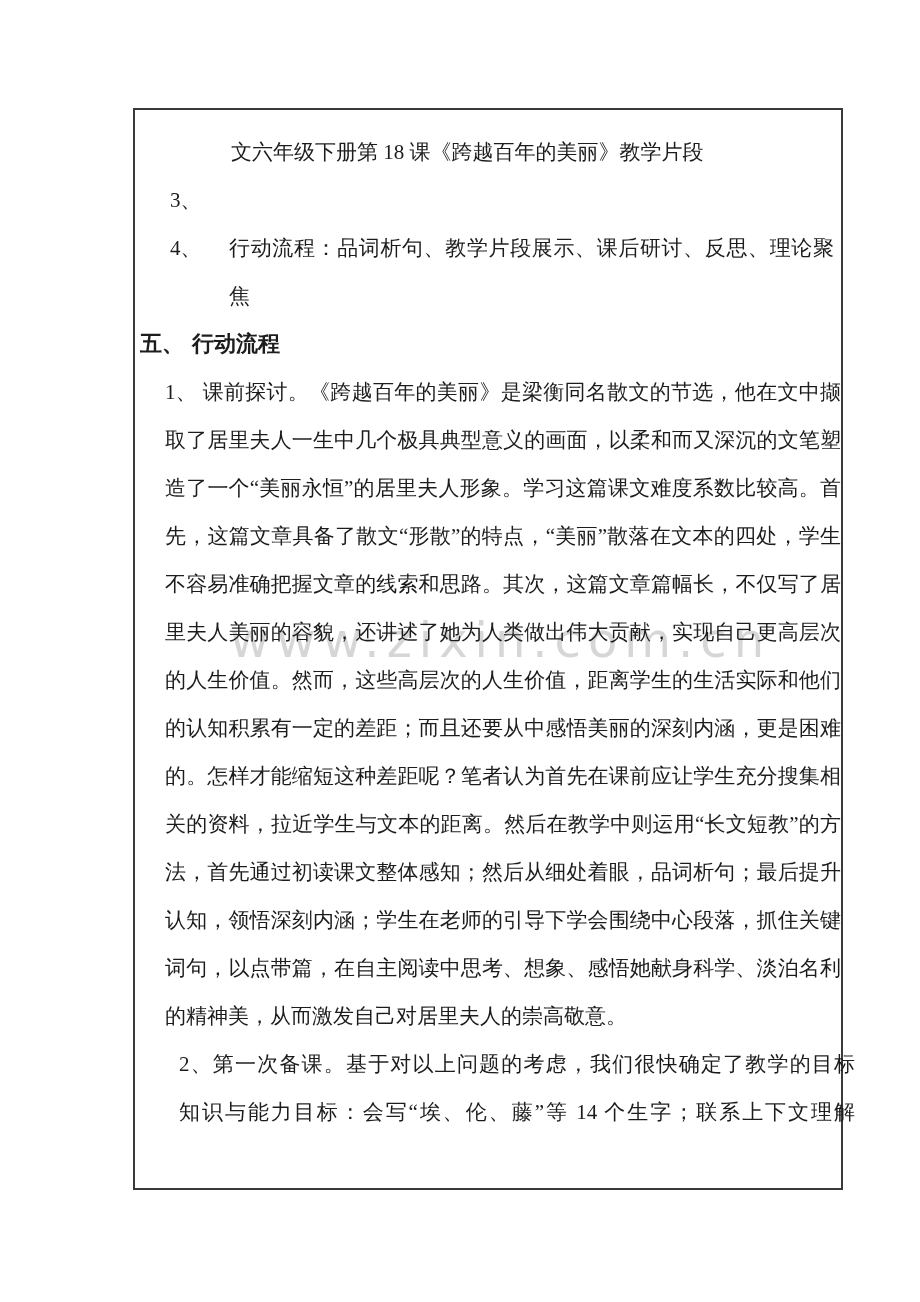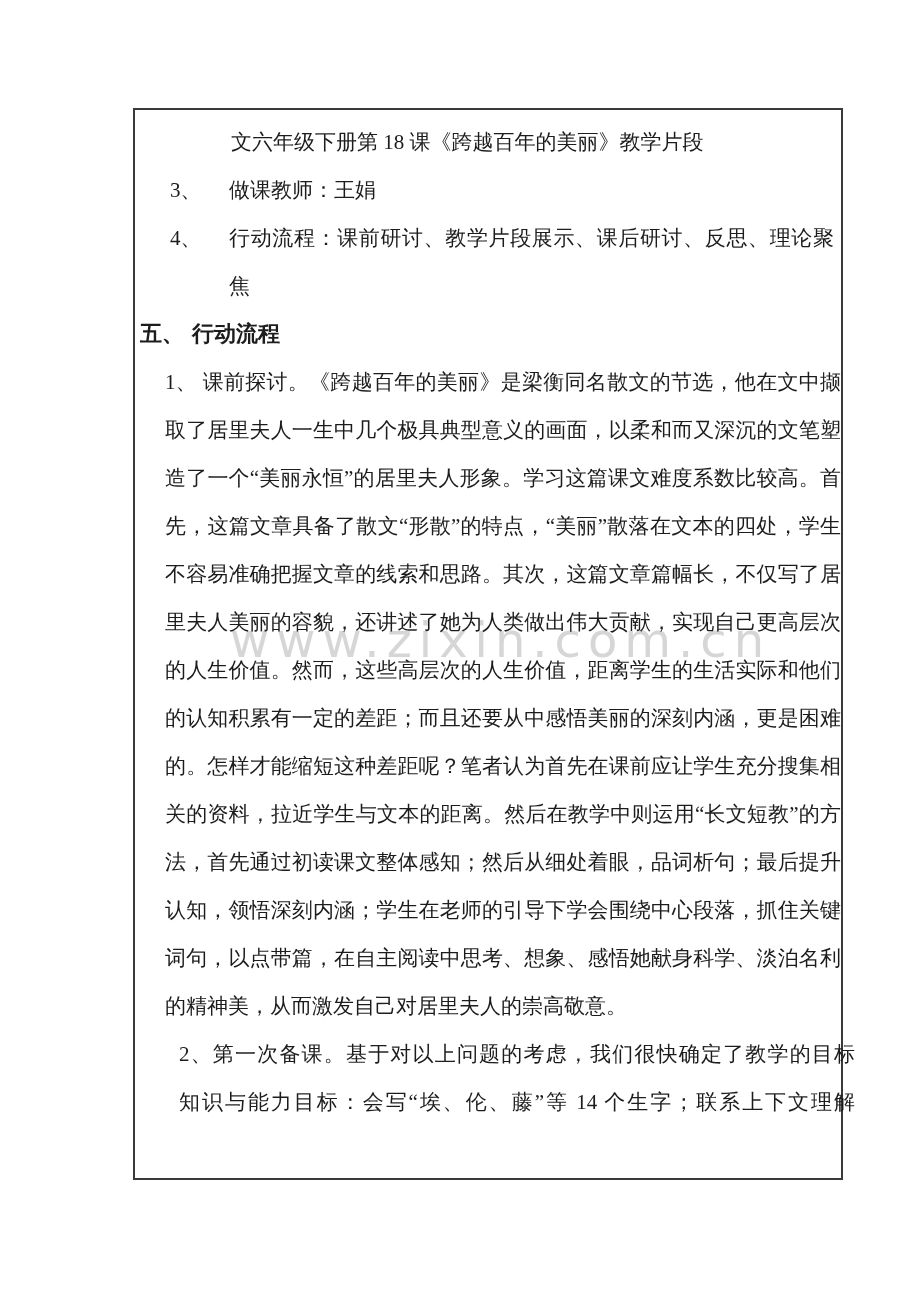--- a/index.html
+++ b/index.html
@@ -30,21 +30,21 @@
     pointer-events: none;
   }
   .doc-box {
     position: absolute;
     left: 133px;
     top: 108px;
     width: 706px;
     height: 1060px;
     border: 2px solid #3a3a3a;
     box-sizing: content-box;
-    padding-top: 8px;
+    padding-top: 18px;
     z-index: 1;
     background: transparent;
   }
   .title-line {
     line-height: 48px;
     font-size: 21px;
     padding-left: 96px;
     white-space: nowrap;
   }
   .list-item {
@@ -94,26 +94,25 @@
 <div class="page">
 
   <div class="watermark">www.zixin.com.cn</div>
 
   <div class="doc-box">
 
     <div class="title-line">文六年级下册第 18 课《跨越百年的美丽》教学片段</div>
 
     <div class="list-item">
       <span class="li-num">3、</span>
-      <span class="li-text">做课教师：王娟</span>
     </div>
 
     <div class="list-item">
       <span class="li-num">4、</span>
-      <span class="li-text li-text-wrap">行动流程：课前研讨、教学片段展示、课后研讨、反思、理论聚焦</span>
+      <span class="li-text li-text-wrap">行动流程：品词析句、教学片段展示、课后研讨、反思、理论聚焦</span>
     </div>
 
     <div class="section-heading">
       <span class="sh-num">五、</span>
       <span class="sh-label">行动流程</span>
     </div>
 
     <p class="para">
       <span class="lead-num">1、 </span><span class="lead">课前探讨。</span><span class="body-text">《跨越百年的美丽》是梁衡同名散文的节选，他在文中撷取了居里夫人一生中几个极具典型意义的画面，以柔和而又深沉的文笔塑造了一个“美丽永恒”的居里夫人形象。学习这篇课文难度系数比较高。首先，这篇文章具备了散文“形散”的特点，“美丽”散落在文本的四处，学生不容易准确把握文章的线索和思路。其次，这篇文章篇幅长，不仅写了居里夫人美丽的容貌，还讲述了她为人类做出伟大贡献，实现自己更高层次的人生价值。然而，这些高层次的人生价值，距离学生的生活实际和他们的认知积累有一定的差距；而且还要从中感悟美丽的深刻内涵，更是困难的。怎样才能缩短这种差距呢？笔者认为首先在课前应让学生充分搜集相关的资料，拉近学生与文本的距离。然后在教学中则运用“长文短教”的方法，首先通过初读课文整体感知；然后从细处着眼，品词析句；最后提升认知，领悟深刻内涵；学生在老师的引导下学会围绕中心段落，抓住关键词句，以点带篇，在自主阅读中思考、想象、感悟她献身科学、淡泊名利的精神美，从而激发自己对居里夫人的崇高敬意。</span>
     </p>

